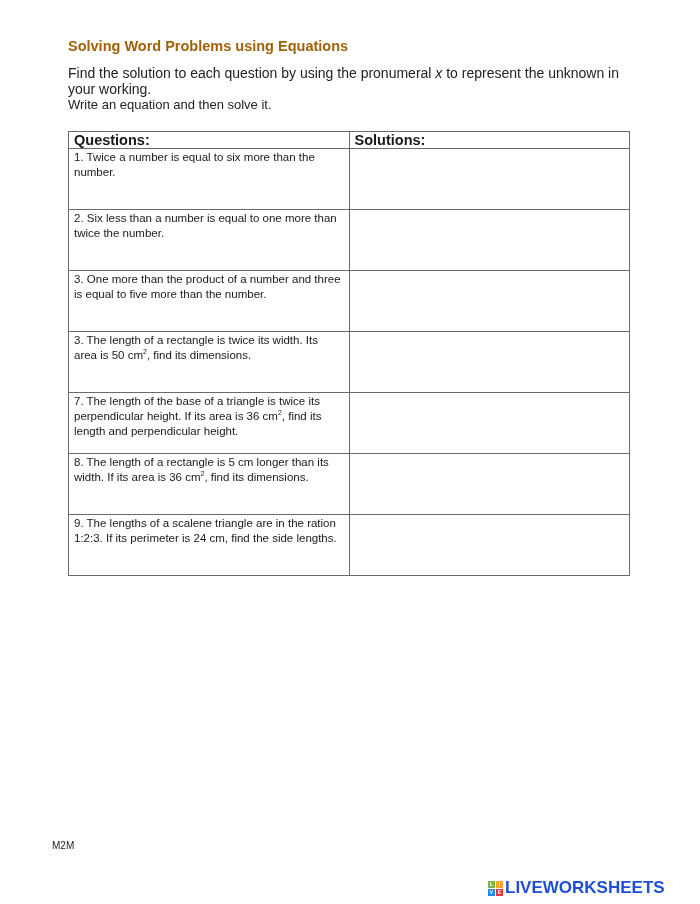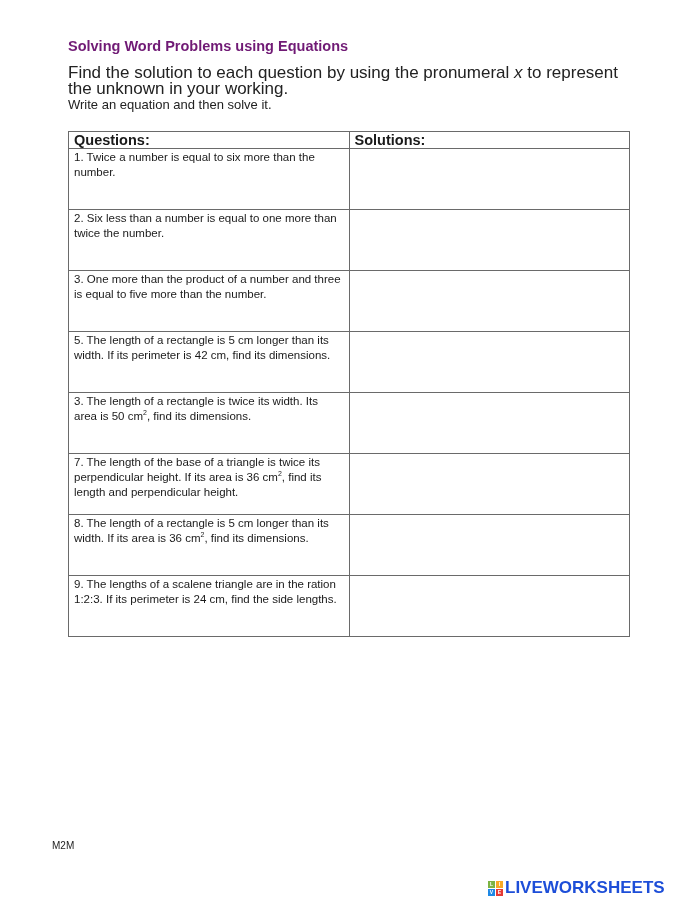--- a/index.html
+++ b/index.html
@@ -2,25 +2,25 @@
 <html><head>
 <meta charset="utf-8">
 <style>
   html, body { margin: 0; padding: 0; }
   body {
     width: 700px; height: 904px; background: #ffffff; position: relative;
     font-family: "Liberation Sans", sans-serif; color: #1a1a1a; overflow: hidden;
   }
   .title {
     position: absolute; left: 68px; top: 38px;
-    font-size: 14.5px; font-weight: bold; color: #701a75;
+    font-size: 14.5px; font-weight: bold; color: #a16207;
   }
   .intro {
     position: absolute; left: 68px; top: 65px; width: 560px;
-    font-size: 17px; line-height: 16px; color: #222;
+    font-size: 14px; line-height: 16px; color: #222;
   }
   .intro2 {
     position: absolute; left: 68px; top: 97px;
     font-size: 13px; color: #222;
   }
   .intro i { font-style: italic; }
   table.ws {
     position: absolute; left: 68px; top: 131px;
     width: 562px; border-collapse: collapse;
   }
@@ -82,24 +82,20 @@
       </tr>
       <tr>
         <td><span>2. Six less than a number is equal to one more than twice the number.</span></td>
         <td></td>
       </tr>
       <tr>
         <td><span>3. One more than the product of a number and three is equal to five more than the number.</span></td>
         <td></td>
       </tr>
       <tr>
-        <td><span>5. The length of a rectangle is 5 cm longer than its width. If its perimeter is 42 cm, find its dimensions.</span></td>
-        <td></td>
-      </tr>
-      <tr>
         <td><span>3. The length of a rectangle is twice its width. Its area is 50 cm</span><sup>2</sup><span>, find its dimensions.</span></td>
         <td></td>
       </tr>
       <tr>
         <td><span>7. The length of the base of a triangle is twice its perpendicular height. If its area is 36 cm</span><sup>2</sup><span>, find its length and perpendicular height.</span></td>
         <td></td>
       </tr>
       <tr>
         <td><span>8. The length of a rectangle is 5 cm longer than its width. If its area is 36 cm</span><sup>2</sup><span>, find its dimensions.</span></td>
         <td></td>

